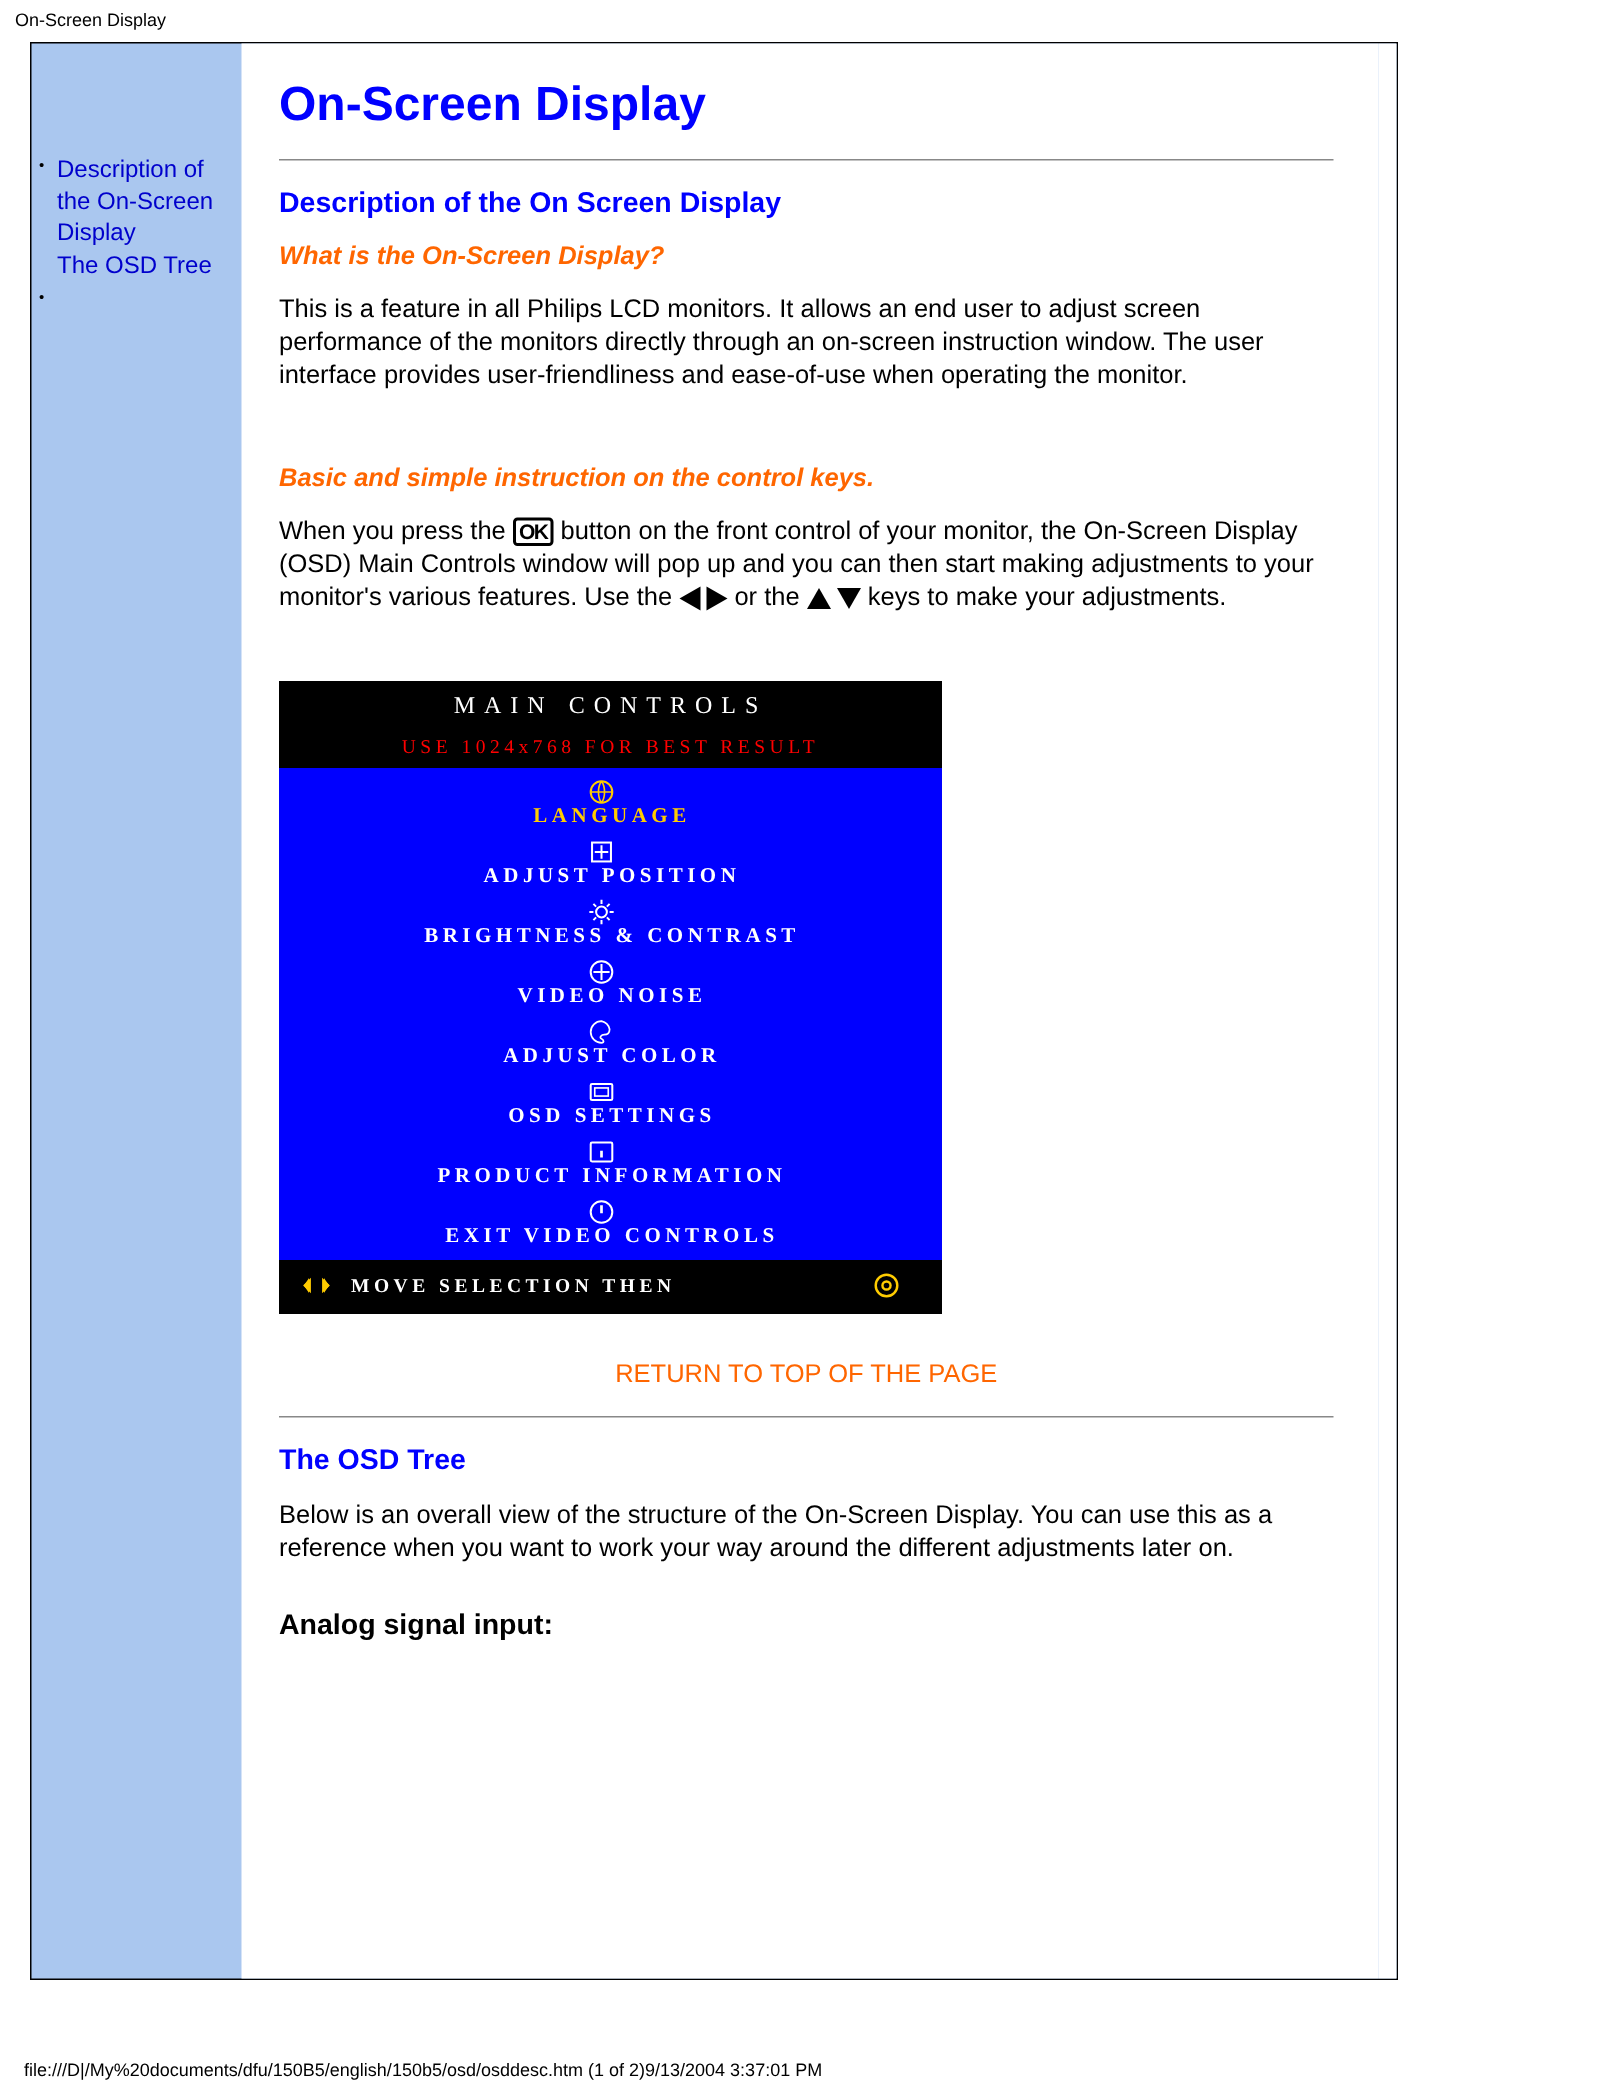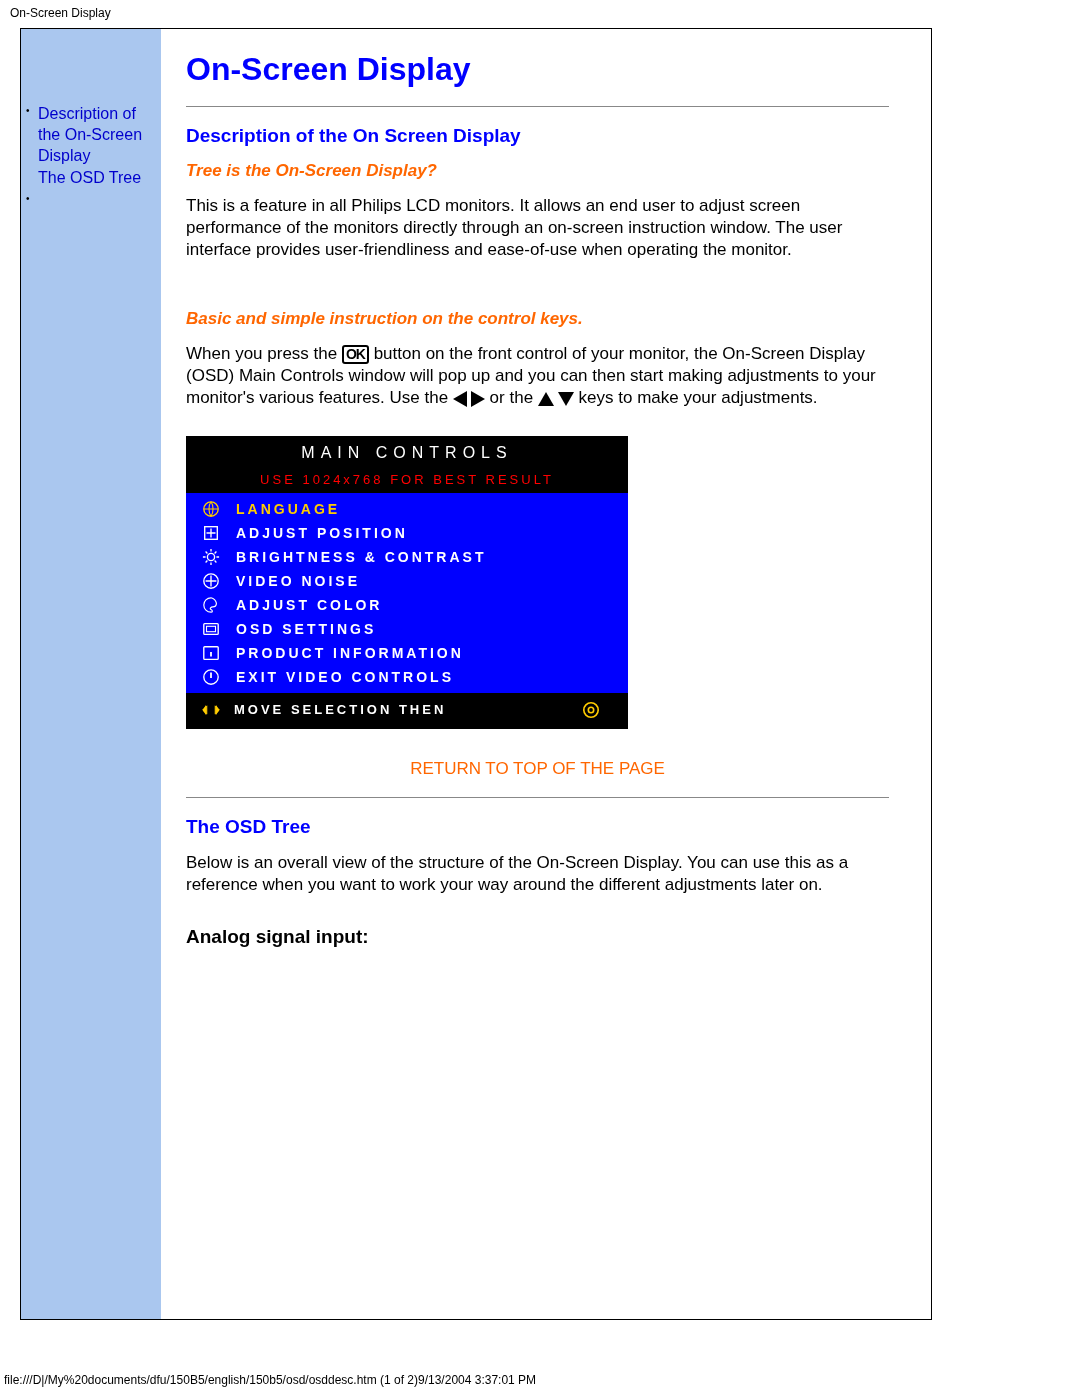--- a/index.html
+++ b/index.html
@@ -150,24 +150,24 @@
   .tri-down {
     border-left: 8px solid transparent;
     border-right: 8px solid transparent;
     border-top: 14px solid #000;
     margin-left: 2px;
   }
 
   
   .osd {
     width: 442px;
-    margin-top: 26px;
+    margin-top: 44px;
     background: #000;
     padding-bottom: 0;
-    font-family: Liberation Sans, sans-serif;
+    font-family: Liberation Serif, serif;
     letter-spacing: 4px;
   }
   .osd-title {
     color: #fff;
     text-align: center;
     font-size: 16px;
     padding: 8px 0 6px 0;
     letter-spacing: 6px;
     font-weight: normal;
   }
@@ -183,20 +183,21 @@
     padding: 4px 0 4px 0;
   }
   .osd-row {
     display: flex;
     align-items: center;
     padding: 3px 12px 3px 14px;
     color: #fff;
     font-size: 14px;
     font-weight: bold;
     letter-spacing: 3px;
+    flex-direction: column;
   }
   .osd-row.selected {
     color: #ffcc00;
   }
   .osd-row .oicon {
     width: 22px;
     display: inline-flex;
     justify-content: center;
     align-items: center;
     margin-right: 14px;
@@ -223,21 +224,21 @@
   }
   .osd-footer .oicon svg * { stroke: #ffcc00; fill: #ffcc00; }
   .osd-footer .end-icon {
     margin-left: auto;
   }
   .osd-footer .end-icon svg * { stroke: #ffcc00; fill: none; }
 
   .footer-path {
     position: absolute;
     bottom: 10px;
-    left: 4px;
+    left: 16px;
     font-size: 12px;
     color: #000;
   }
   .right-gutter {
     width: 12px;
     background: #ffffff;
   }
 </style>
 </head>
 <body>
@@ -256,21 +257,21 @@
         </li>
       </ul>
     </div>
 
     <div class="main">
       <h1>On-Screen Display</h1>
       <hr>
 
       <h2>Description of the On Screen Display</h2>
 
-      <h3 class="orange-italic">Tree is the On-Screen Display?</h3>
+      <h3 class="orange-italic">What is the On-Screen Display?</h3>
 
       <p>This is a feature in all Philips LCD monitors. It allows an end user to adjust screen performance of the monitors directly through an on-screen instruction window. The user interface provides user-friendliness and ease-of-use when operating the monitor.</p>
 
       <br>
 
       <h3 class="orange-italic">Basic and simple instruction on the control keys.</h3>
 
       <p>
         <span>When you press the </span>
         <span class="inline-icon">OK</span>

